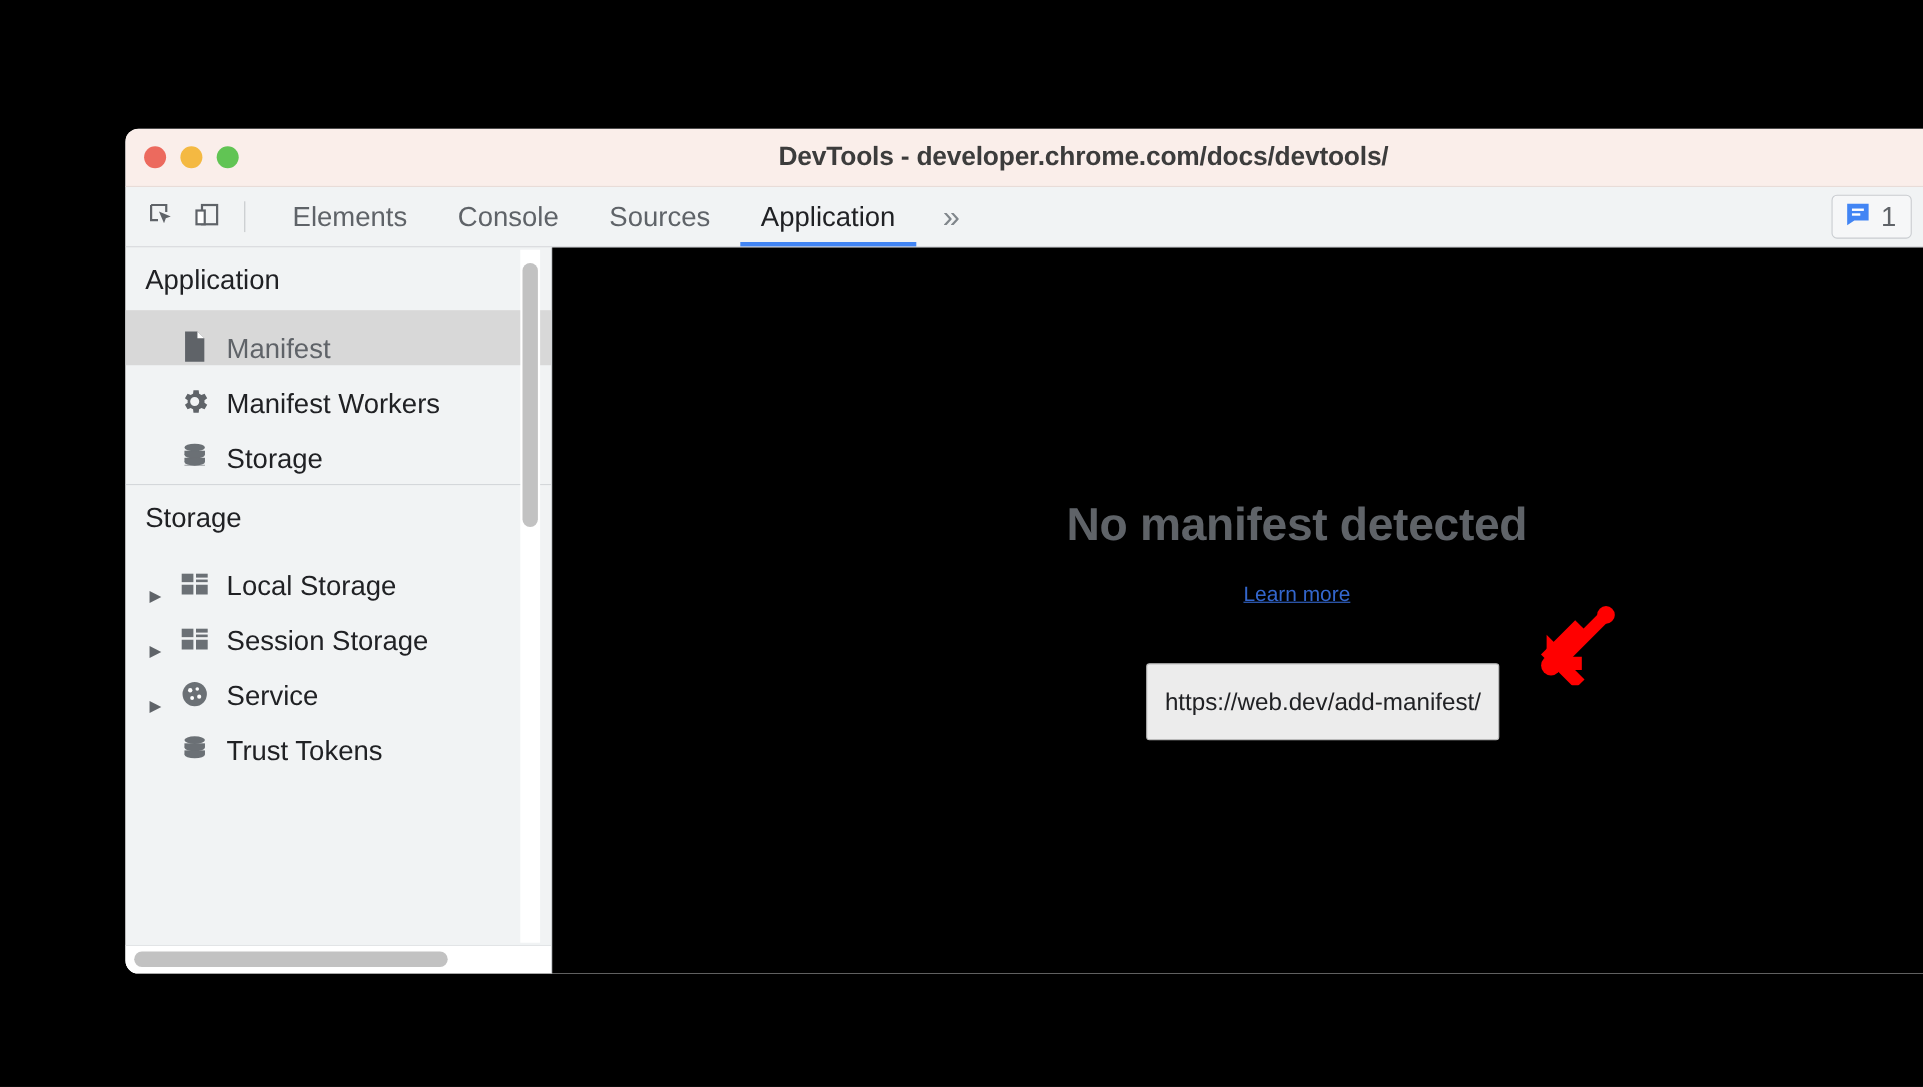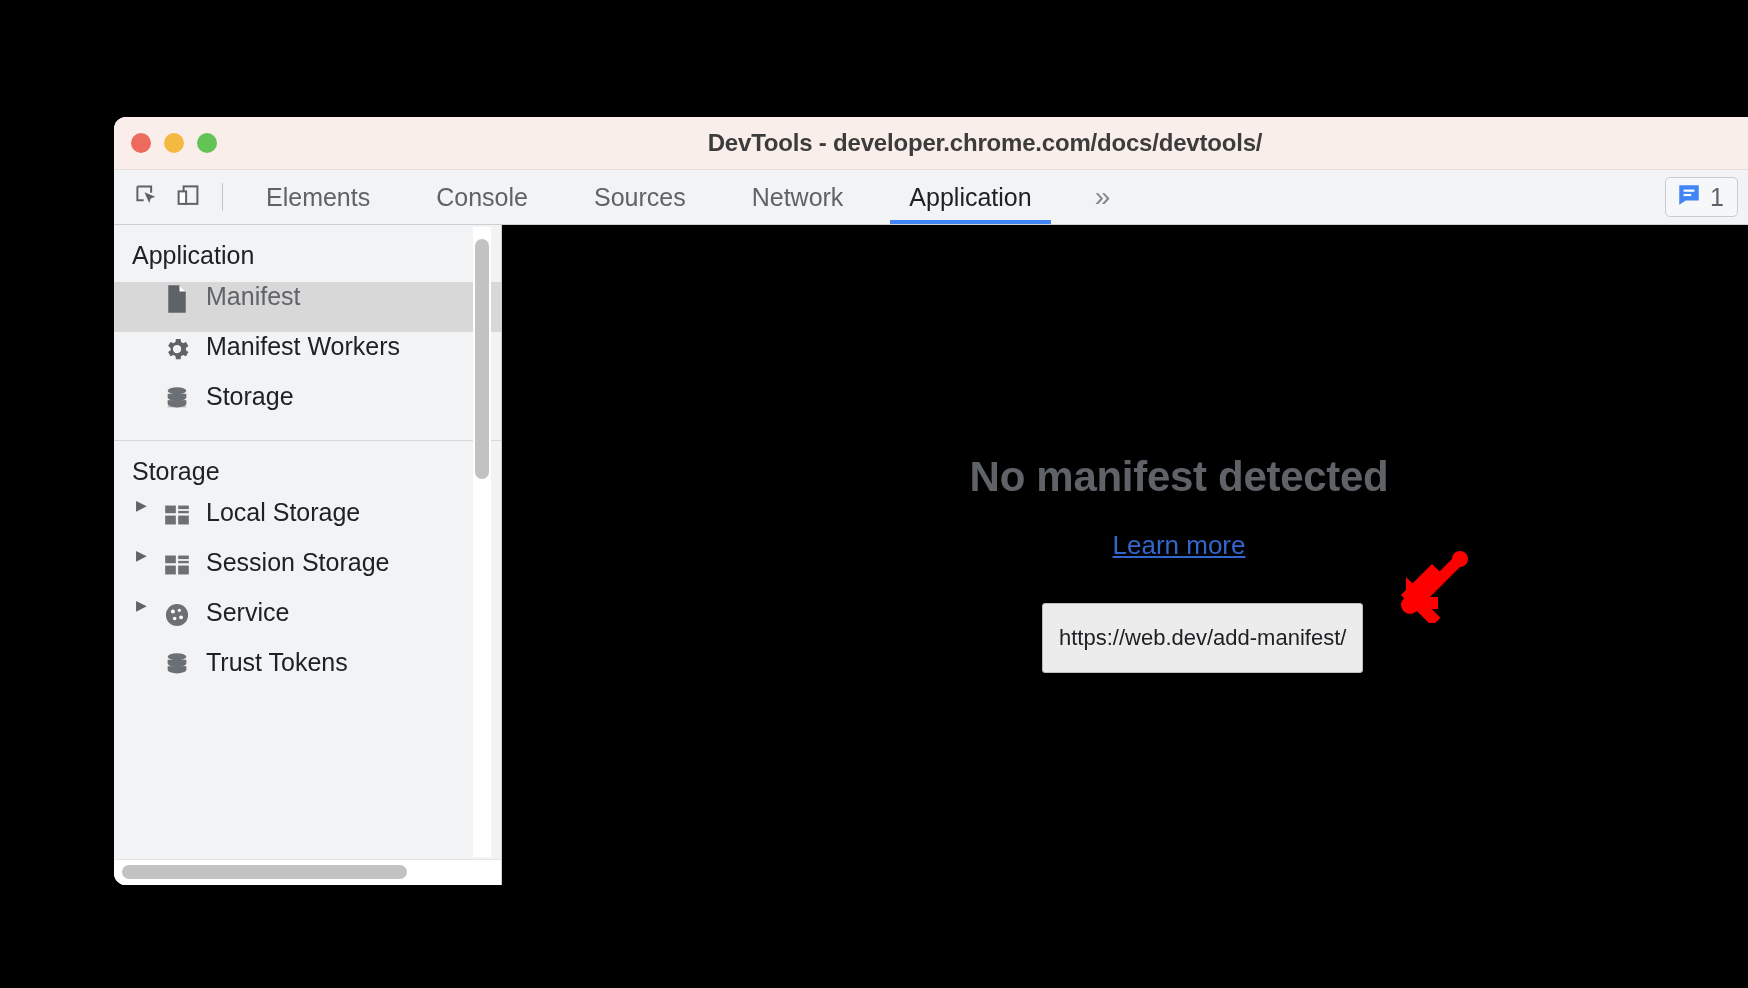--- a/index.html
+++ b/index.html
@@ -79,21 +79,20 @@
     background: #c4c7ca;
     margin: 0 14px;
     flex: none;
   }
 
   #tabs {
     display: flex;
     align-items: stretch;
     height: 100%;
     margin-left: 6px;
-    gap: 20px;
   }
   .tab {
     position: relative;
     display: flex;
     align-items: center;
     padding: 0 23px;
     font-size: 25px;
     color: #5f6368;
     white-space: nowrap;
   }
@@ -161,21 +160,21 @@
     font-size: 25px;
     color: #202124;
     padding: 16px 0 12px 18px;
   }
   .section-divider {
     border-top: 1px solid #d4d7da;
     margin-top: 8px;
   }
   .tree-item {
     display: flex;
-    align-items: flex-start;
+    align-items: flex-end;
     height: 50px;
     padding-left: 22px;
     font-size: 25px;
     color: #202124;
   }
   .tree-item.selected { background: #d8d8d8; color: #5f6368; }
   .twisty {
     width: 22px;
     flex: none;
     color: #5f6368;
@@ -238,21 +237,21 @@
   }
   #empty-title {
     font-size: 42px;
     font-weight: bold;
     color: #5f6368;
     letter-spacing: -0.3px;
   }
   #empty-link {
     display: inline-block;
     margin-top: 29px;
-    font-size: 26px;
+    font-size: 19px;
     color: #3366cc;
     text-decoration: underline;
   }
   #link-tooltip {
     position: absolute;
     left: 540px;
     top: 378px;
     background: #ececec;
     border: 1px solid #bdbdbd;
     border-radius: 3px;
@@ -304,23 +303,20 @@
 
     <div id="tabs">
       <div class="tab">
           <span>Elements</span>
         </div>
       <div class="tab">
           <span>Console</span>
         </div>
       <div class="tab">
           <span>Sources</span>
-        </div>
-      <div class="tab">
-          <span>Network</span>
         </div>
       <div class="tab active">
           <span>Application</span>
         </div>
       <div id="more-tabs">»</div>
     </div>
 
     <div id="toolbar-right">
       <div id="issues-badge">
         <span>

